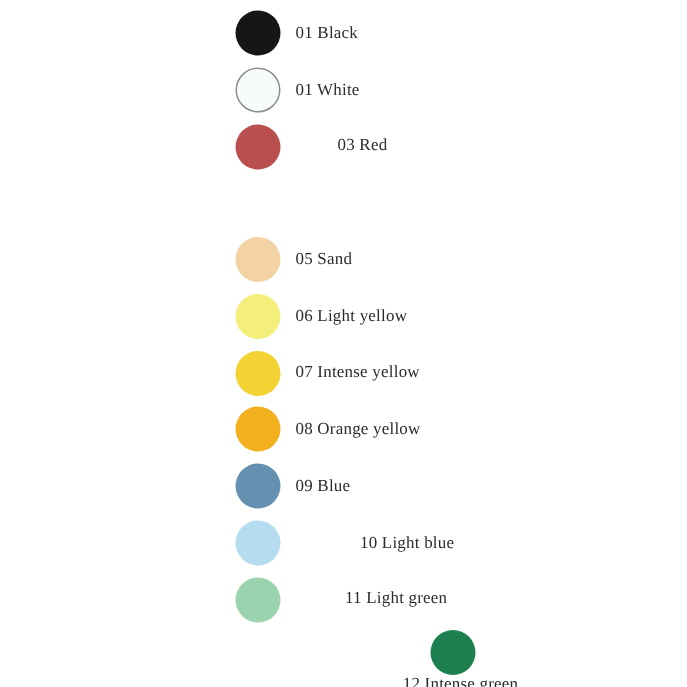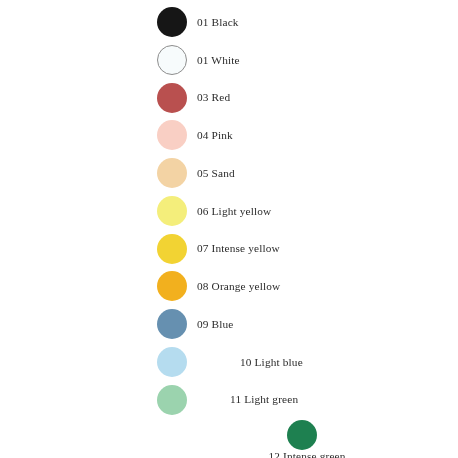--- a/index.html
+++ b/index.html
@@ -72,27 +72,23 @@
 <div id="legend-panel">
   <ul class="legend-list">
       <li class="legend-row" style="top: 5.2px;">
         <span class="swatch" style="background: rgb(22, 22, 22);"></span>
         <span class="legend-label">01 Black</span>
       </li>
       <li class="legend-row" style="top: 42.95px;">
         <span class="swatch outlined" style="background: rgb(247, 251, 252); border-color: rgb(141, 141, 141);"></span>
         <span class="legend-label">01 White</span>
       </li>
-      <li class="legend-row" style="top: 80.7px;">
+      <li class="legend-row" style="top: 80.7px; gap: 28px;">
         <span class="swatch" style="background: rgb(185, 80, 79);"></span>
         <span class="legend-label">03 Red</span>
-      </li>
-      <li class="legend-row" style="top: 118.45px;">
-        <span class="swatch" style="background: rgb(249, 207, 196);"></span>
-        <span class="legend-label">04 Pink</span>
       </li>
       <li class="legend-row" style="top: 156.2px;">
         <span class="swatch" style="background: rgb(243, 211, 164);"></span>
         <span class="legend-label">05 Sand</span>
       </li>
       <li class="legend-row" style="top: 193.95px;">
         <span class="swatch" style="background: rgb(244, 238, 123);"></span>
         <span class="legend-label">06 Light yellow</span>
       </li>
       <li class="legend-row" style="top: 231.7px;">

